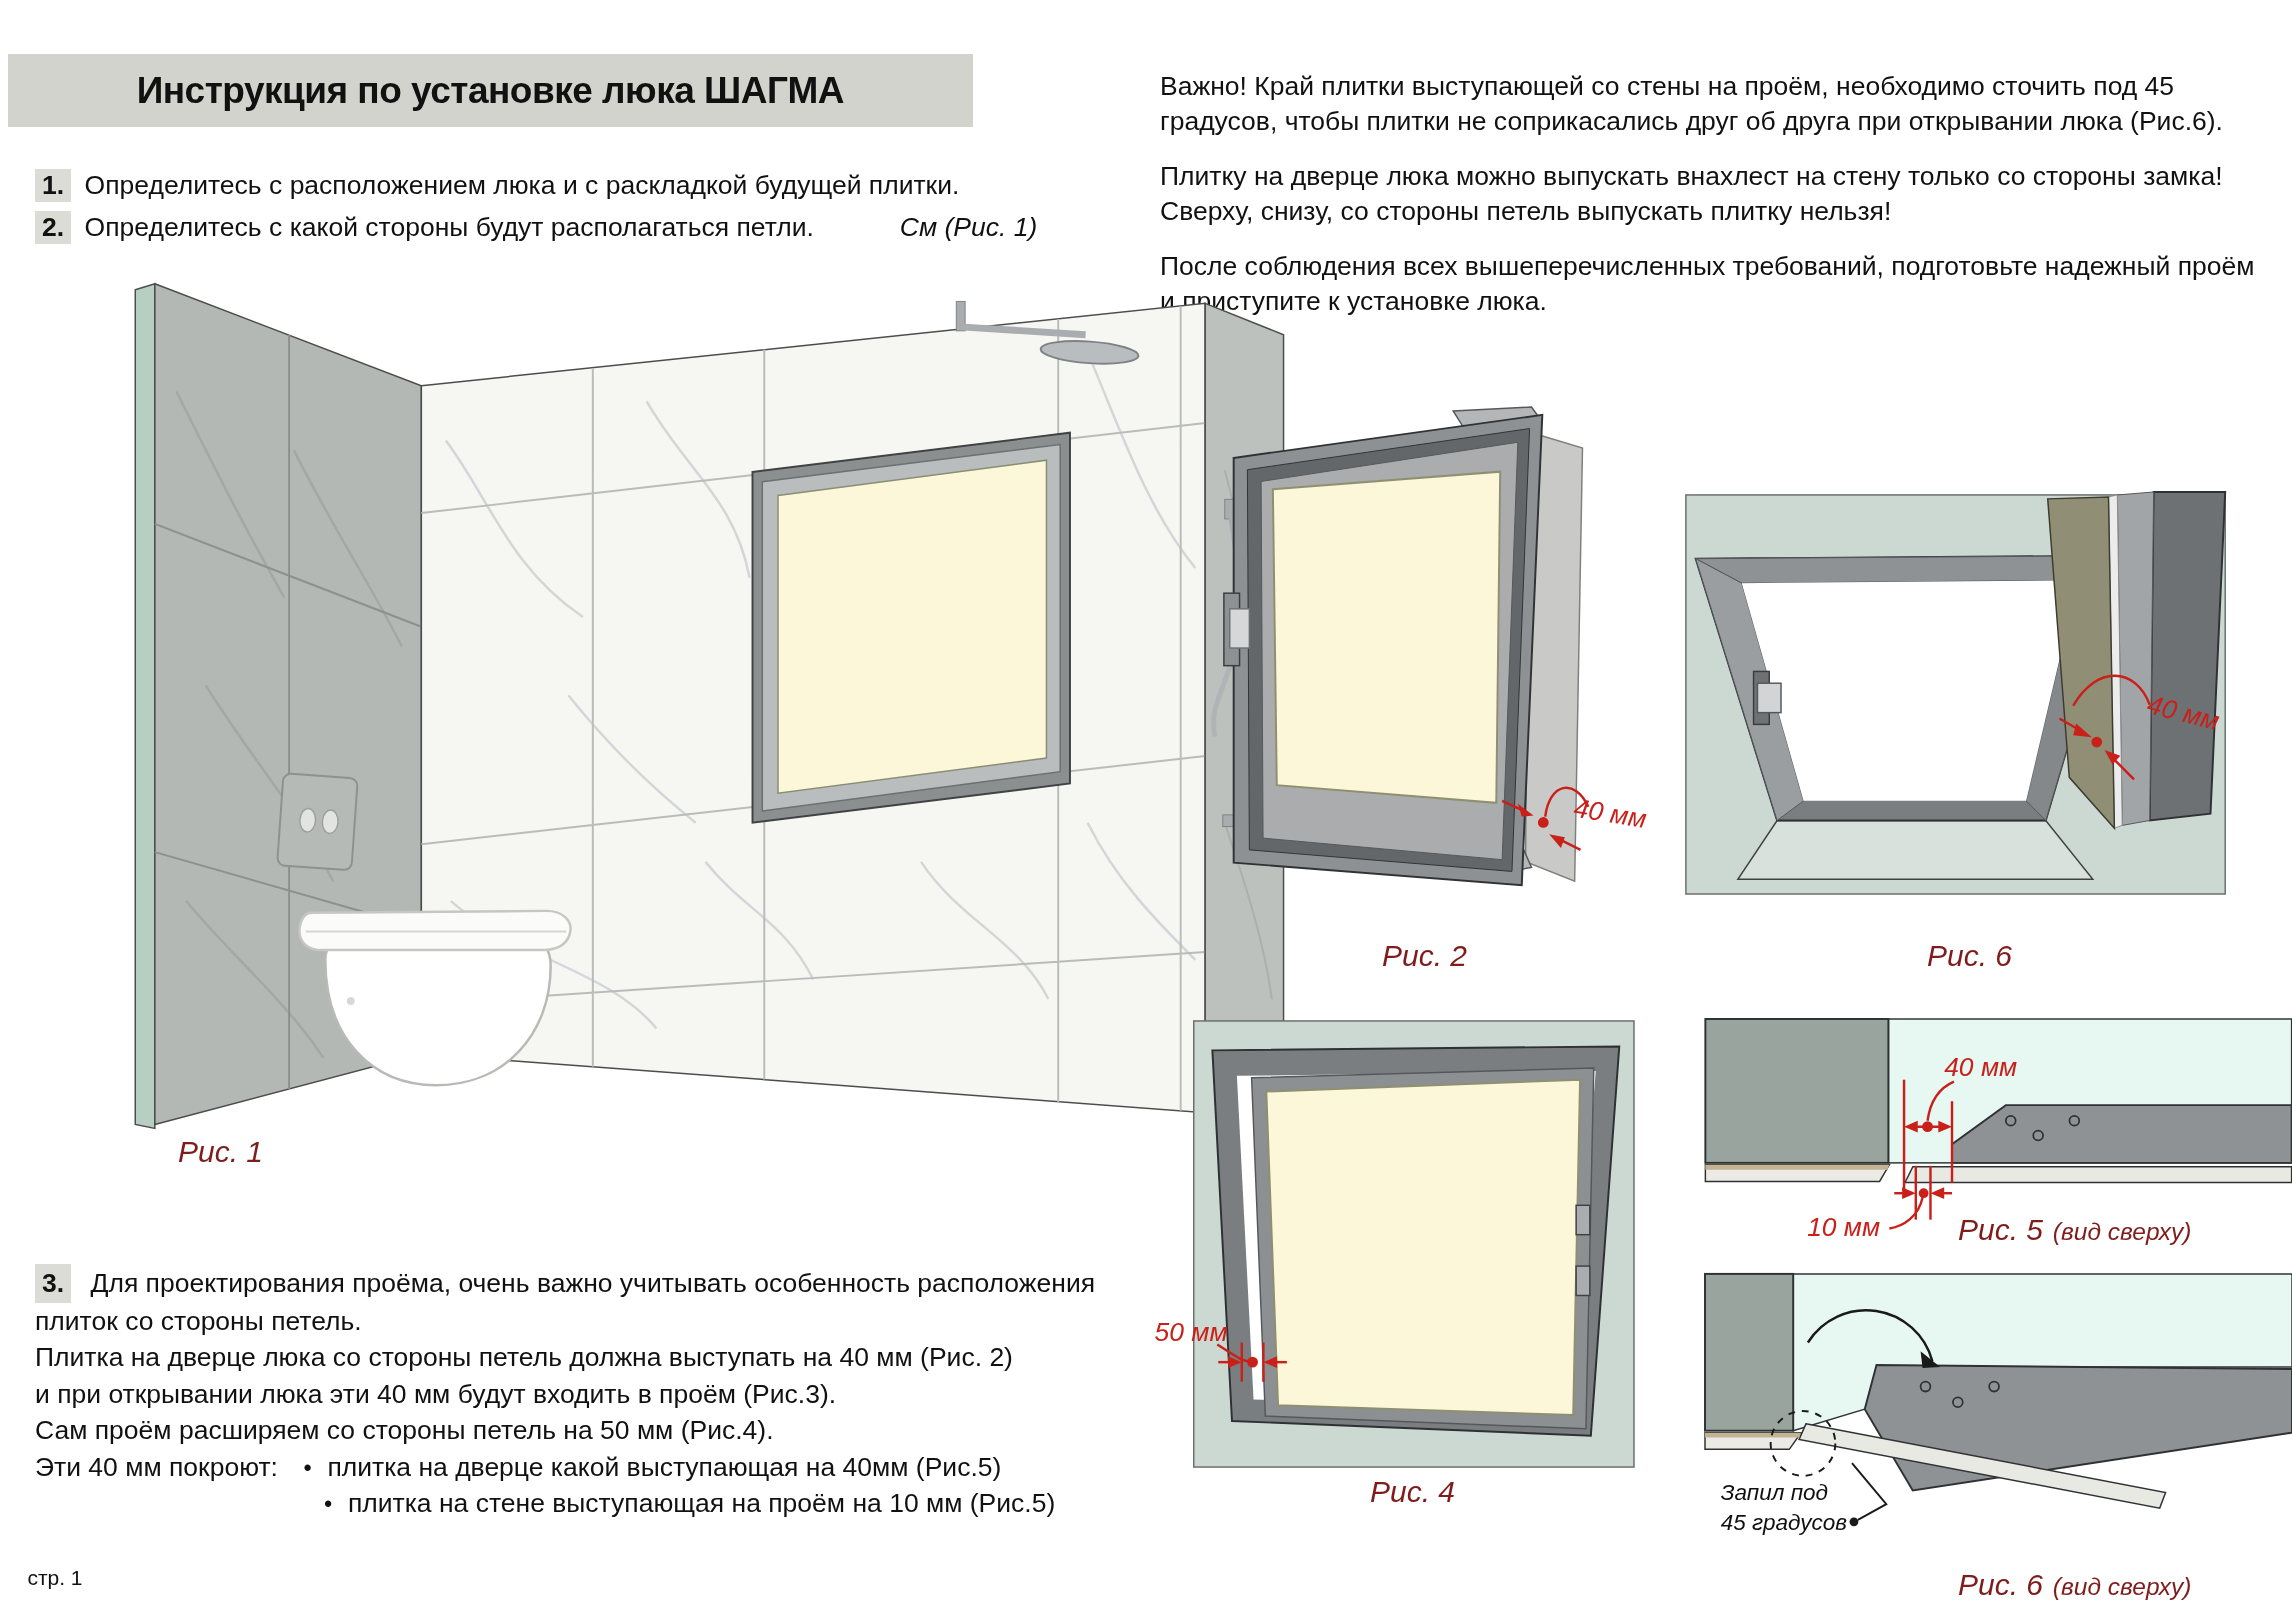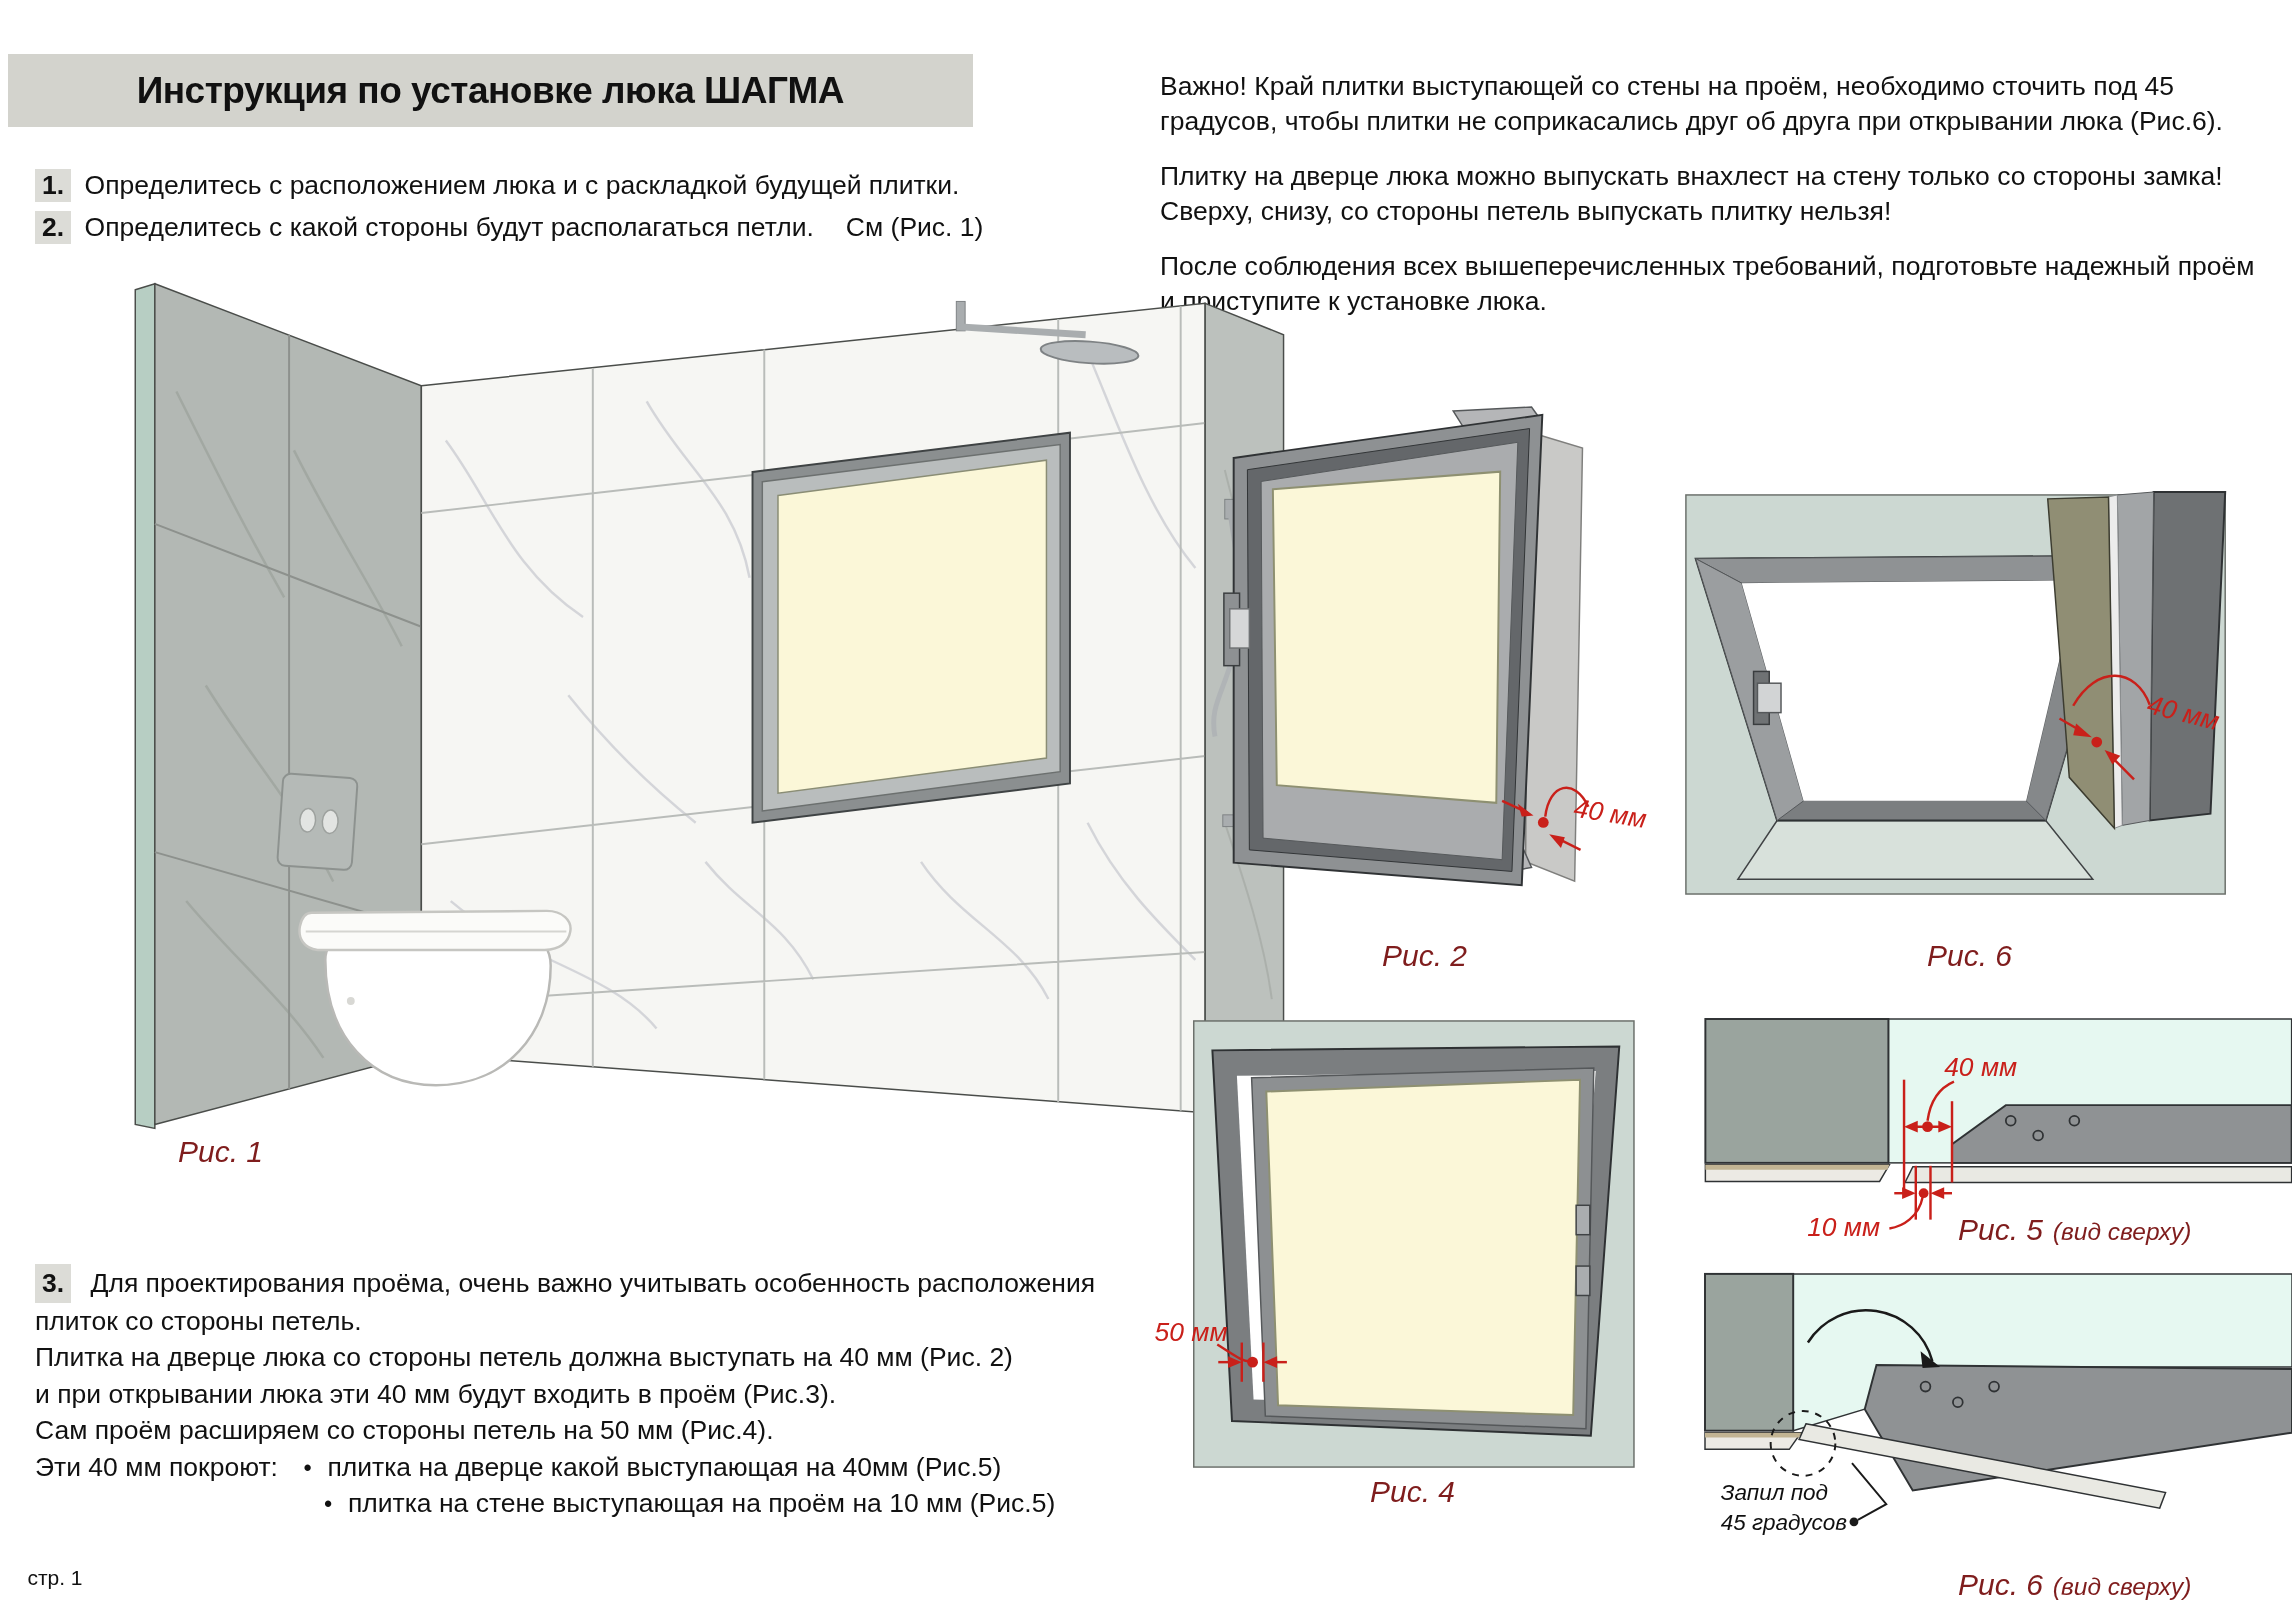--- a/index.html
+++ b/index.html
@@ -8,21 +8,21 @@
     font-family:"Liberation Sans",sans-serif;color:#111;overflow:hidden;
   }
   .banner{
     position:absolute;left:7.8px;top:54px;width:965px;height:73px;
     background:var(--banner-bg);display:flex;align-items:center;justify-content:center;
   }
   .banner .title{font-size:37px;font-weight:700;letter-spacing:-0.5px;}
   .steps{position:absolute;left:35px;top:169px;width:1117px;font-size:26.5px;}
   .step-row{display:flex;align-items:baseline;margin-bottom:8.8px;}
   .badge{background:#dcdcd7;font-weight:700;padding:1px 6.9px;margin-right:13.7px;}
-  .see-ref{margin-left:32px;}
+  .see-ref{font-style:italic;margin-left:86px;}
   .rcol{position:absolute;left:1160px;top:69px;width:1108px;font-size:26.5px;line-height:1.33;}
   .rcol p{margin:0 0 19.6px 0;}
   .fig-caption{position:absolute;font-size:30px;font-style:italic;color:#7f1d1d;white-space:nowrap;}
   .cap-suffix{font-size:24.5px;margin-left:9.8px;}
   .step3{position:absolute;left:35px;top:1264px;width:1147px;font-size:26.5px;line-height:1.38;}
   .step3 .row{display:flex;align-items:baseline;}
   .step3 .indent{}
   .bullet-glyph{margin:0 15.7px 0 25.5px;font-size:23.5px;}
   .bullet2{margin-left:289px;}
   .footer{position:absolute;left:27.4px;top:1566px;font-size:21px;}

